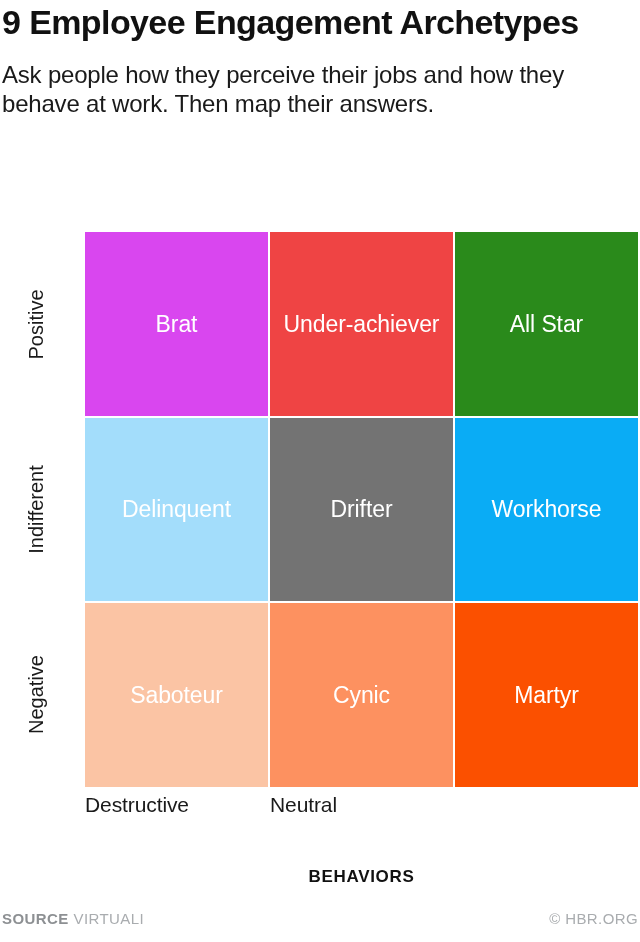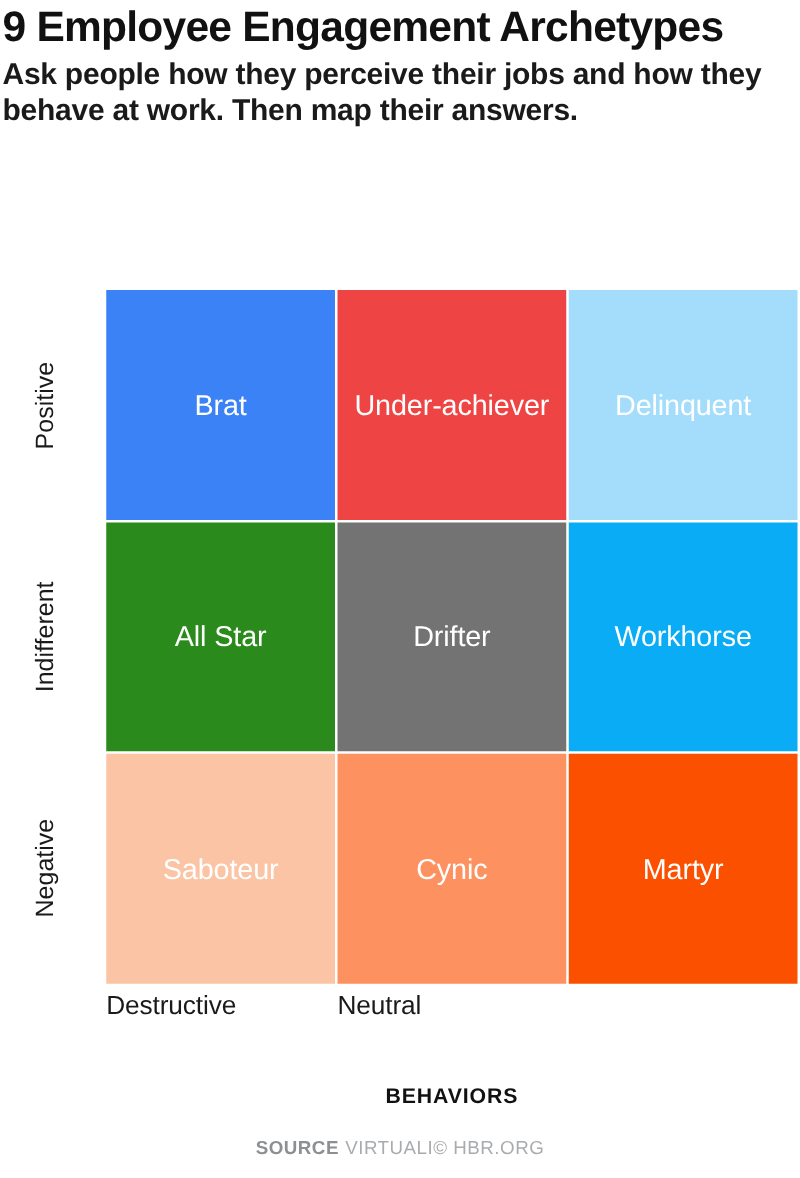--- a/index.html
+++ b/index.html
@@ -32,23 +32,23 @@
   .title {
     font-size: 34px;
     font-weight: bold;
     line-height: 1.10;
     letter-spacing: -0.6px;
     color: #111111;
     font-family: "Liberation Sans", sans-serif;
   }
 
   .subtitle {
-    margin-top: 5px;
+    margin-top: 20px;
     font-size: 24px;
-    font-weight: bold;
+    font-weight: normal;
     line-height: 1.18;
     letter-spacing: -0.2px;
     color: #1a1a1a;
   }
 
   
   .chart {
     position: absolute;
     left: 85px;
     top: 232px;
@@ -126,21 +126,21 @@
 
   
   .footer {
     position: absolute;
     left: 0;
     top: 910px;
     width: 640px;
     padding: 0 2px;
     display: flex;
     align-items: center;
-    justify-content: center;
+    justify-content: space-between;
     font-size: 15px;
     letter-spacing: 0.4px;
   }
   .source-label {
     font-weight: bold;
     color: #8d9093;
   }
   .source-name {
     color: #a9acaf;
     margin-left: 5px;
@@ -157,24 +157,24 @@
     <h1 class="title">9 Employee Engagement Archetypes</h1>
     <p class="subtitle">Ask people how they perceive their jobs and how they behave at work. Then map their answers.</p>
   </div>
 
   <div class="y-tick r0">Positive</div>
   <div class="y-tick r1">Indifferent</div>
   <div class="y-tick r2">Negative</div>
 
   <div class="chart">
     <div class="grid">
-      <div class="cell" style="background-color: #3b82f6;">Brat</div>
+      <div class="cell" style="background-color: #d946ef;">Brat</div>
       <div class="cell" style="background-color: #ef4444;">Under-achiever</div>
+      <div class="cell" style="background-color: rgb(42, 138, 27);">All Star</div>
       <div class="cell" style="background-color: rgb(163, 221, 251);">Delinquent</div>
-      <div class="cell" style="background-color: rgb(42, 138, 27);">All Star</div>
       <div class="cell" style="background-color: #737373;">Drifter</div>
       <div class="cell" style="background-color: rgb(10, 172, 245);">Workhorse</div>
       <div class="cell" style="background-color: rgb(251, 196, 164);">Saboteur</div>
       <div class="cell" style="background-color: rgb(253, 145, 96);">Cynic</div>
       <div class="cell" style="background-color: rgb(251, 80, 0);">Martyr</div>
     </div>
   </div>
 
   <div class="x-ticks">
     <div class="x-tick">Destructive</div>

